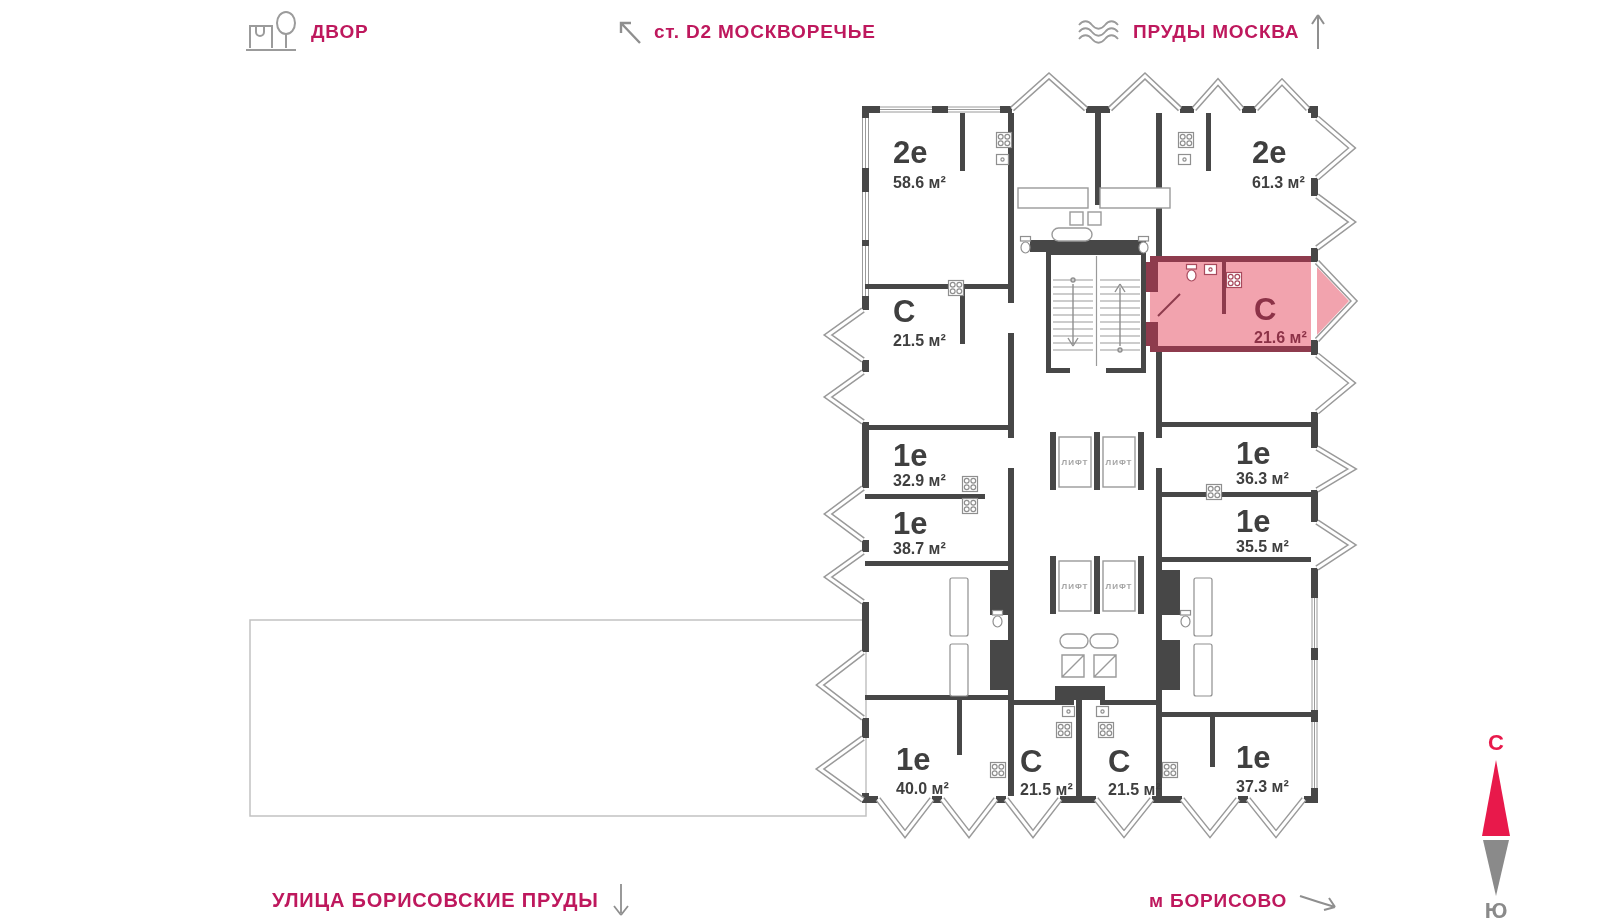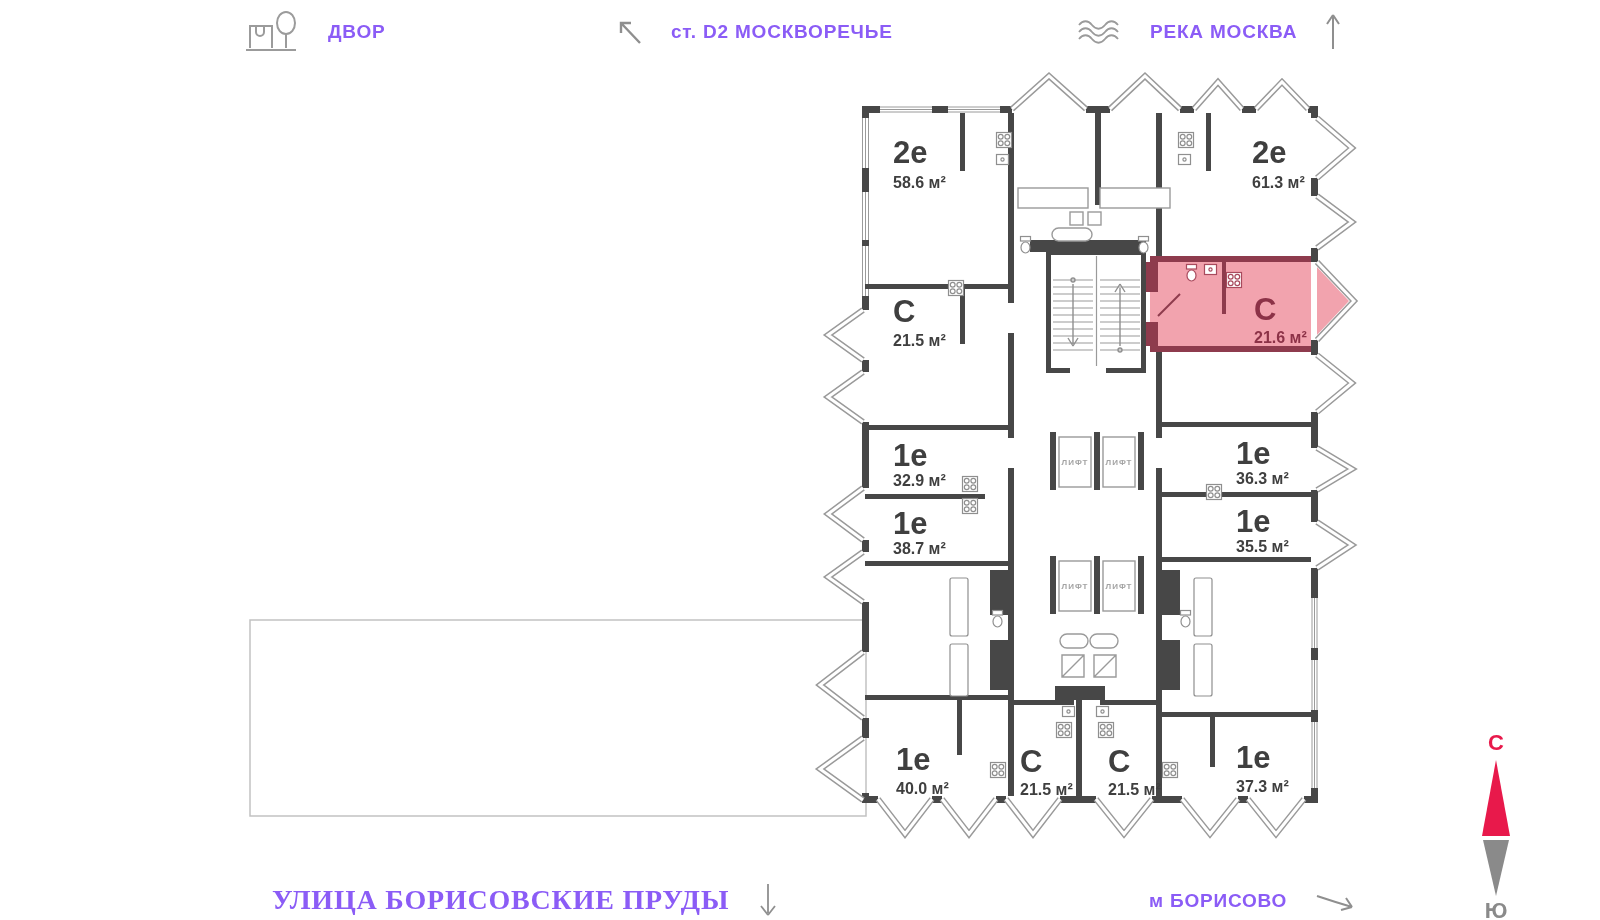--- a/index.html
+++ b/index.html
@@ -1,21 +1,21 @@
 <!DOCTYPE html>
 <html><head>
 <meta charset="utf-8">
 <style>
   html,body{margin:0;padding:0;background:#fff;}
   #stage{position:relative;width:1600px;height:920px;background:#ffffff;overflow:hidden;
          font-family:"Liberation Sans",sans-serif;}
   svg{display:block;}
   #plan-svg{position:absolute;left:0;top:0;}
-  .lbl{position:absolute;display:flex;align-items:center;gap:28px;
-       color:#8b5cf6;font-weight:bold;font-size:19px;letter-spacing:.8px;white-space:nowrap;}
+  .lbl{position:absolute;display:flex;align-items:center;gap:11px;
+       color:#be185d;font-weight:bold;font-size:19px;letter-spacing:.8px;white-space:nowrap;}
   .lbl svg{flex:0 0 auto;}
   .apt-type{font:bold 31px "Liberation Sans",sans-serif;fill:#3f3f3f;}
   .apt-area{font:bold 16px "Liberation Sans",sans-serif;fill:#3f3f3f;}
   .apt--hl .apt-type,.apt--hl .apt-area{fill:#8c3247;}
   .lift-lbl{font:bold 8px "Liberation Sans",sans-serif;fill:#a3a3a3;letter-spacing:1px;text-anchor:middle;}
   .compass-n{font:bold 22px "Liberation Sans",sans-serif;fill:#e8194b;text-anchor:middle;}
   .compass-s{font:bold 22px "Liberation Sans",sans-serif;fill:#8a8a8a;text-anchor:middle;}
   .wall{fill:#474747;}
   .thin{stroke:#9a9a9a;stroke-width:1.2;fill:none;}
 </style>
@@ -333,27 +333,27 @@
     </svg>
     <span>ст. D2 МОСКВОРЕЧЬЕ</span>
   </div>
 
   <div class="lbl" style="left:1076px;top:12px;height:40px;">
     <svg width="46" height="26" viewBox="0 0 46 26" fill="none" stroke="#9b9b9b" stroke-width="1.8">
       <path d="M3,6 c4,-5 9,-5 13,0 c4,5 9,5 13,0 c4,-5 9,-5 13,0"></path>
       <path d="M3,13 c4,-5 9,-5 13,0 c4,5 9,5 13,0 c4,-5 9,-5 13,0"></path>
       <path d="M3,20 c4,-5 9,-5 13,0 c4,5 9,5 13,0 c4,-5 9,-5 13,0"></path>
     </svg>
-    <span>РЕКА МОСКВА</span>
+    <span>ПРУДЫ МОСКВА</span>
     <svg width="16" height="38" viewBox="0 0 16 38" fill="none" stroke="#8f8f8f" stroke-width="2">
       <path d="M8,36 V4 M8,2 L2,11 M8,2 L14,11"></path>
     </svg>
   </div>
 
-  <div class="lbl" style="left:272px;top:882px;height:36px;font-size:28px;font-family:Liberation Serif, serif;">
+  <div class="lbl" style="left:272px;top:882px;height:36px;font-size:20px;">
     <span>УЛИЦА БОРИСОВСКИЕ ПРУДЫ</span>
     <svg width="22" height="36" viewBox="0 0 22 36" fill="none" stroke="#8f8f8f" stroke-width="1.8">
       <path d="M11,2 V31 M11,33 L4,24 M11,33 L18,24"></path>
     </svg>
   </div>
 
   <div class="lbl" style="left:1149px;top:884px;height:34px;">
     <span>м БОРИСОВО</span>
     <svg width="42" height="26" viewBox="0 0 42 26" fill="none" stroke="#8f8f8f" stroke-width="2">
       <path d="M2,8 Q20,14 37,19 M37,19 L26,22 M37,19 L31,10"></path>

